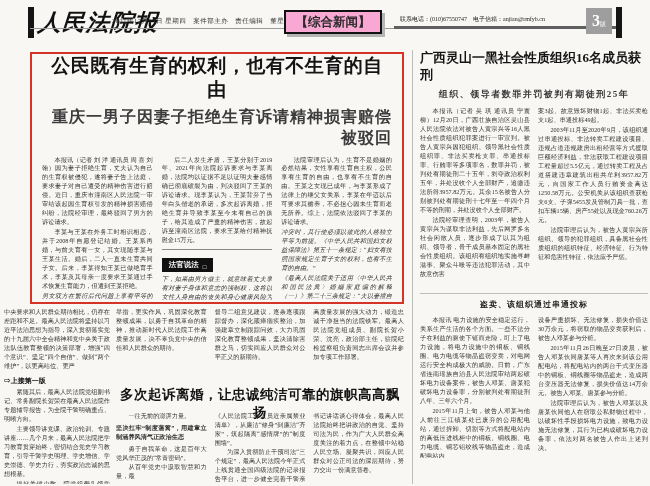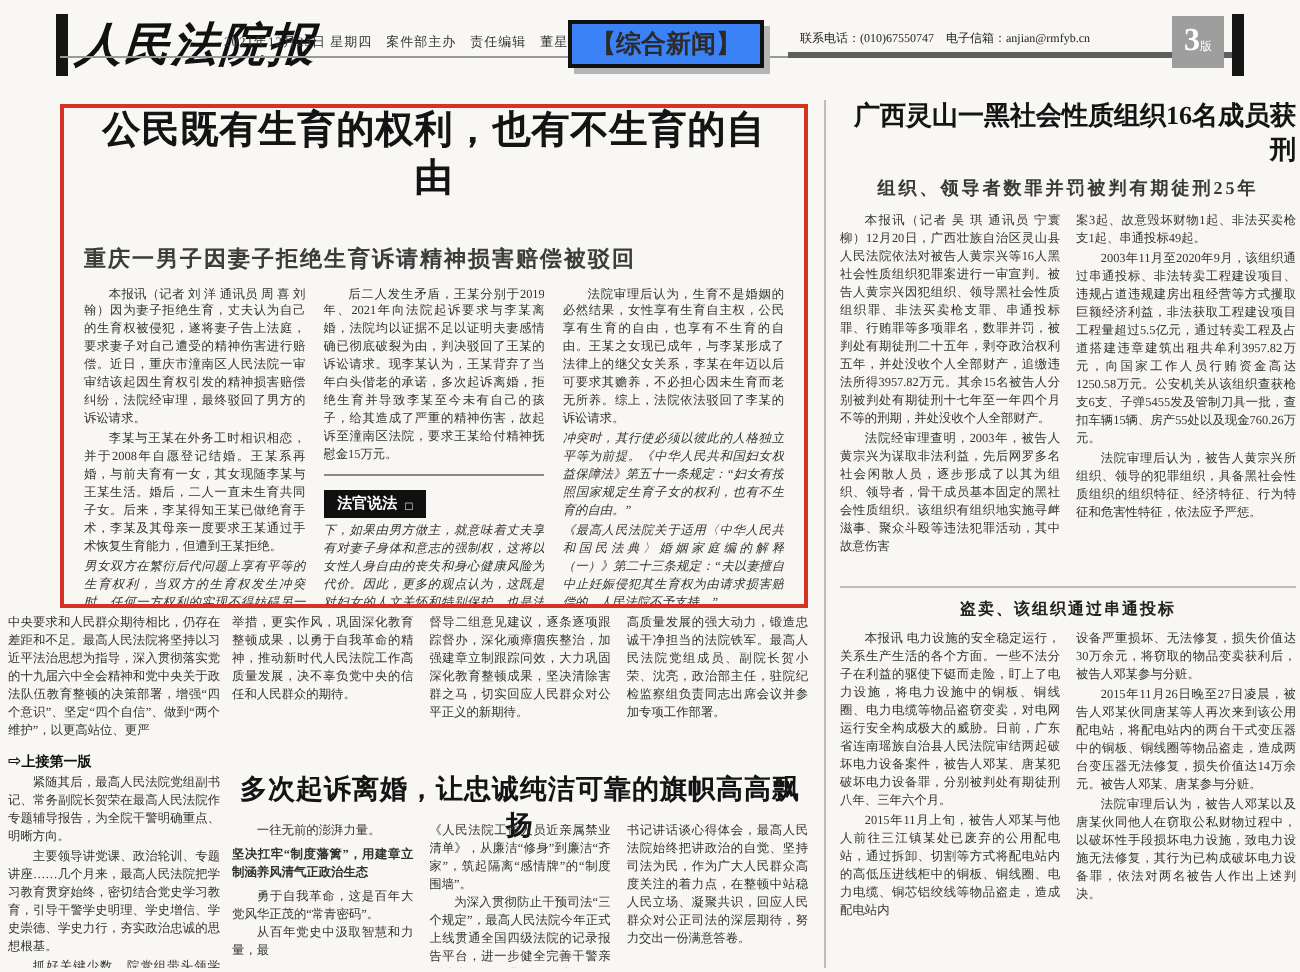--- a/index.html
+++ b/index.html
@@ -7,36 +7,36 @@
   body { font-family:"Liberation Serif","DejaVu Serif",serif; background:#eee; }
   #page { position:relative; width:650px; height:486px; background:#f8f7f4; overflow:hidden; color:#2b2b2b; }
 
   
   .bar { position:absolute; top:7px; width:6px; height:31px; background:#151515; }
   .bar-l { left:28px; } .bar-r { left:616px; }
   .masthead { position:absolute; left:38px; top:7px; font-size:23px; font-weight:bold; font-style:italic; transform:skewX(-4deg); letter-spacing:1px; color:#111; }
   .dateline { position:absolute; left:112px; top:17px; font-size:6.5px; color:#333; letter-spacing:.5px; }
   .rule-thin { position:absolute; left:30px; top:28px; width:364px; height:1px; background:#9a9a9a; }
   .rule-thick { position:absolute; left:394px; top:26px; width:222px; height:3px; background:#5f5f5f; }
-  .banner { position:absolute; left:284px; top:10px; width:98px; height:24px; background:#3b82f6; border:2px solid #111; box-shadow:3px 3px 0 #b5b5b5; display:flex; align-items:center; justify-content:center; z-index:3; }
+  .banner { position:absolute; left:284px; top:10px; width:98px; height:24px; background:#f9a8d4; border:2px solid #111; box-shadow:3px 3px 0 #b5b5b5; display:flex; align-items:center; justify-content:center; z-index:3; }
   .banner span { font-size:12.5px; font-weight:bold; font-family:"Liberation Sans","DejaVu Sans",sans-serif; }
   .contact { position:absolute; left:400px; top:15px; font-size:6px; color:#222; z-index:4; }
   .pagenum { position:absolute; left:586px; top:8px; width:26px; height:26px; background:#9e9e9e; color:#fff; text-align:center; z-index:5; }
   .pagenum .n { font-size:16px; font-weight:bold; line-height:26px; }
   .pagenum .b { font-size:6px; }
 
   
   .bodytxt p { font-size:6.2px; line-height:1.45; text-align:justify; color:#333; }
   .ind { text-indent:2em; }
   .kai { color:#44413c; font-style:italic; }
 
   
   .leadbox { position:absolute; left:30px; top:52px; width:374px; height:252px; border:2.5px solid #d63327; padding:0 10px 6px; overflow:hidden; background:transparent; }
   .lead-h1 { text-align:center; font-size:19px; font-weight:bold; letter-spacing:.5px; color:#141414; line-height:1.25; }
-  .lead-h2 { text-align:left; font-size:11px; font-weight:bold; color:#3c3c3c; margin-top:20px; letter-spacing:1px; }
+  .lead-h2 { text-align:right; font-size:16px; font-weight:bold; color:#3c3c3c; margin-top:5px; letter-spacing:1px; }
   .rb-body { display:flex; gap:9px; margin-top:7px; height:168px; overflow:hidden; }
   .rb-col { flex:1; overflow:hidden; }
   .rb-col p { margin-bottom:1px; }
   .judge-row { border-top:1px solid #8a8a8a; margin:4px 0 3px; padding-top:3px; }
   .judge-chip { display:inline-flex; align-items:flex-end; gap:4px; background:#101010; color:#fff; font-size:7.5px; font-weight:bold; padding:2px 7px; font-family:"Liberation Sans","DejaVu Sans",sans-serif; }
   .judge-chip .sq { font-size:6px; line-height:1; }
 
   
   .farleft { position:absolute; left:4px; top:308px; width:106px; height:176px; overflow:hidden; }
   .farleft p { margin-bottom:1px; }
@@ -45,21 +45,21 @@
   .midtop { position:absolute; left:116px; top:308px; width:288px; height:74px; display:flex; gap:8px; overflow:hidden; }
   .midtop > div { flex:1; overflow:hidden; }
   .bheadline { position:absolute; left:116px; top:386px; width:288px; text-align:center; font-size:13.5px; font-weight:bold; color:#141414; letter-spacing:.5px; }
   .midbottom { position:absolute; left:116px; top:412px; width:288px; height:72px; display:flex; gap:8px; overflow:hidden; }
   .midbottom > div { flex:1; overflow:hidden; }
   .pullquote { font-size:7.8px; font-weight:bold; line-height:1.5; text-align:justify; color:#111; margin:3px 0; }
 
   
   .vrule { position:absolute; left:412px; top:50px; width:1px; height:434px; background:#bdbdbd; }
   .rightcol { position:absolute; left:420px; top:50px; width:228px; height:436px; overflow:hidden; }
-  .r-h1 { text-align:right; font-size:13px; font-weight:bold; color:#141414; line-height:1.3; }
+  .r-h1 { text-align:left; font-size:13px; font-weight:bold; color:#141414; line-height:1.3; }
   .r-h2 { text-align:center; font-size:9px; color:#3a3a3a; letter-spacing:1.5px; margin-top:4px; }
   .r-cols { display:flex; gap:8px; margin-top:6px; overflow:hidden; }
   .r-cols > div { flex:1; overflow:hidden; }
   .r-cols p { margin-bottom:1px; }
   .r1-cols { height:180px; }
   .art-div { border:none; border-top:1px solid #bdbdbd; margin:6px 0 5px; }
   .kicker { text-align:center; font-size:8px; font-weight:bold; color:#222; letter-spacing:1px; }
   .r2-h1 { text-align:center; font-size:12.5px; font-weight:bold; color:#141414; margin-top:3px; }
   .r2-cols { height:142px; }
 </style>

